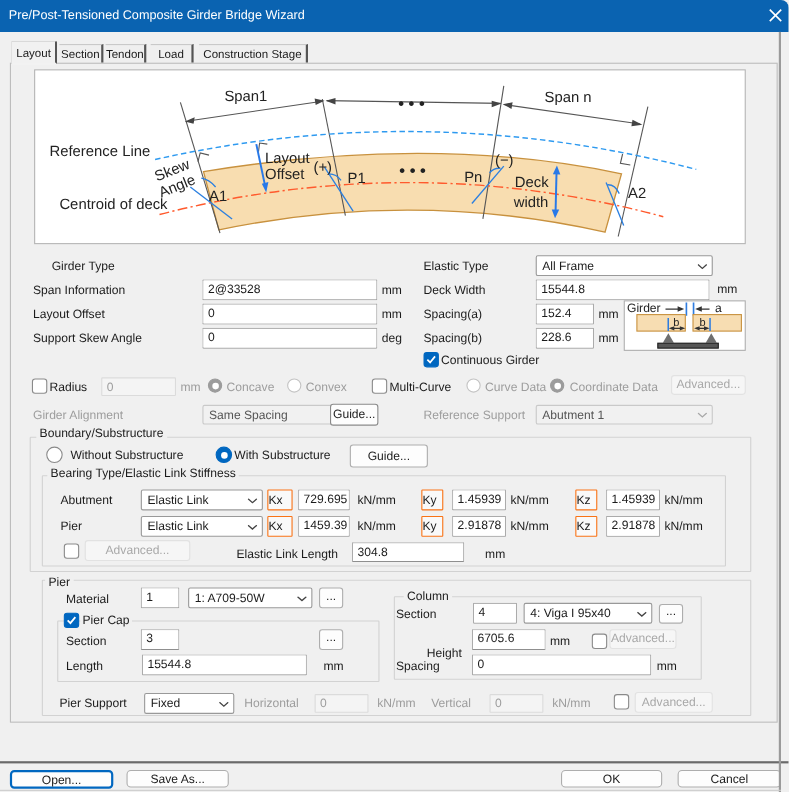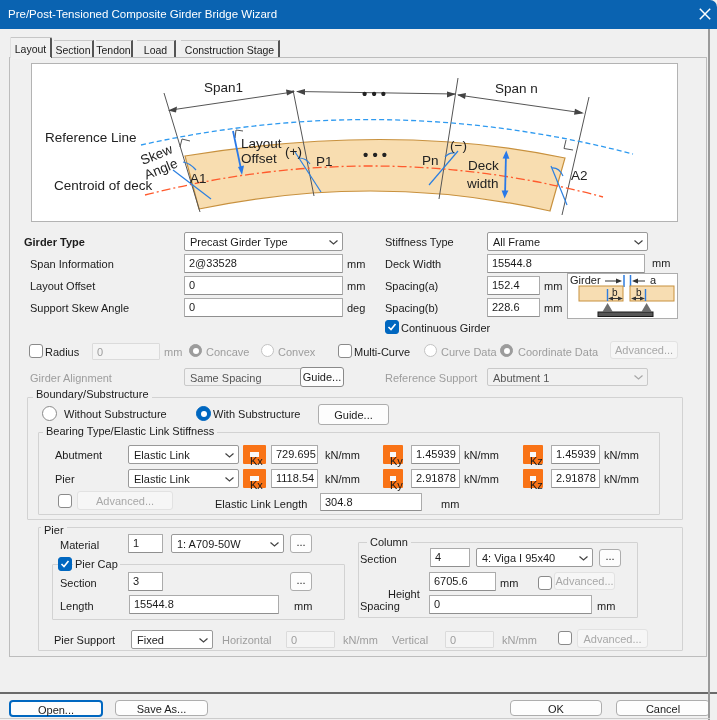--- a/index.html
+++ b/index.html
@@ -11,21 +11,21 @@
   .gray { color:#9d9d9d; }
   .inp { position:absolute; background:#fff; border:1px solid #ababab; border-bottom-color:#8f8f8f; border-radius:1px; font-size:11px; padding:2px 4px 0 4px; white-space:nowrap; overflow:hidden; }
   .inp.dis { background:#f4f4f4; border-color:#dbdbdb; color:#9d9d9d; }
   .combo { position:absolute; background:#fff; border:1px solid #999; border-radius:2px; font-size:11px; padding:3px 16px 0 5px; white-space:nowrap; overflow:hidden; }
   .combo.dis { background:#f1f1f1; border-color:#c9c9c9; color:#555; }
   .combo svg { position:absolute; right:4px; top:50%; margin-top:-2px; }
   .btn { position:absolute; background:#fdfdfd; border:1px solid #adadad; border-radius:3px; font-size:11px; text-align:center; }
   .btn.dis { background:#f6f6f6; border-color:#e2e2e2; color:#a8a8a8; }
   .grp { position:absolute; border:1px solid #d2d2d2; border-radius:1px; }
   .leg { position:absolute; background:#f0f0f0; padding:0 3px; font-size:11px; line-height:13px; white-space:nowrap; }
-  .kbox { position:absolute; background:#f9f9f9; border:7px solid #f97316; border-radius:1px; font-size:11px; padding-top:3px; }
+  .kbox { position:absolute; background:#f9f9f9; border:1px solid #f97316; border-radius:1px; font-size:11px; padding-top:3px; }
   .cb { position:absolute; width:14px; height:14px; background:#fff; border:1px solid #8a8a8a; border-radius:3px; }
   .cb.on { background:#0067c0; border-color:#0067c0; }
   .rd { position:absolute; width:13px; height:13px; background:#fff; border:1px solid #8a8a8a; border-radius:50%; }
   .rd.on { background:#0067c0; border-color:#0067c0; }
   .rd.dison { background:#9c9c9c; border-color:#9c9c9c; }
   .rd.dis { border-color:#c3c3c3; }
   .rd i { position:absolute; left:50%; top:50%; width:6px; height:6px; margin:-3px 0 0 -3px; background:#fff; border-radius:50%; }
 </style>
 </head>
 <body>
@@ -110,25 +110,22 @@
       <text x="241" y="163">Offset</text>
       <text x="468" y="170">Deck</text>
       <text x="467" y="188">width</text>
     </g>
     <g font-size="13.5" fill="#222" transform="rotate(-22 161 162)">
       <text x="143" y="158">Skew</text>
       <text x="141" y="173">Angle</text>
     </g>
   </svg>
 
-  <div class="lbl" style="left:24px;top:236px;font-weight:bold;">Girder Type</div>
-  <div class="combo" style="left:184px;top:232px;width:159px;height:19px;">Precast Girder Type<svg width="9" height="5" viewBox="0 0 9 5">
-          <path d="M0.5 0.5 L4.5 4 L8.5 0.5" fill="none" stroke="#444" stroke-width="1.2"></path>
-        </svg></div>
-  <div class="lbl" style="left:385px;top:236px;">Stiffness Type</div>
+  <div class="lbl" style="left:47px;top:236px;">Girder Type</div>
+  <div class="lbl" style="left:385px;top:236px;">Elastic Type</div>
   <div class="combo" style="left:487px;top:232px;width:161px;height:19px;">All Frame<svg width="9" height="5" viewBox="0 0 9 5">
           <path d="M0.5 0.5 L4.5 4 L8.5 0.5" fill="none" stroke="#444" stroke-width="1.2"></path>
         </svg></div>
 
   <div class="lbl" style="left:30px;top:258px;">Span Information</div>
   <div class="inp" style="left:184px;top:254px;width:159px;height:19px;">2@33528</div>
   <div class="lbl" style="left:347px;top:258px;">mm</div>
   <div class="lbl" style="left:385px;top:258px;">Deck Width</div>
   <div class="inp" style="left:487px;top:254px;width:158px;height:19px;">15544.8</div>
   <div class="lbl" style="left:652px;top:257px;">mm</div>
@@ -234,21 +231,21 @@
   <div class="lbl" style="left:464px;top:449px;">kN/mm</div>
   <div class="kbox" style="left:523px;top:445px;width:20px;height:19px;">Kz</div>
   <div class="inp" style="left:551px;top:445px;width:49px;height:19px;">1.45939</div>
   <div class="lbl" style="left:604px;top:449px;">kN/mm</div>
 
   <div class="lbl" style="left:55px;top:473px;">Pier</div>
   <div class="combo" style="left:128px;top:469px;width:111px;height:19px;">Elastic Link<svg width="9" height="5" viewBox="0 0 9 5">
           <path d="M0.5 0.5 L4.5 4 L8.5 0.5" fill="none" stroke="#444" stroke-width="1.2"></path>
         </svg></div>
   <div class="kbox" style="left:243px;top:469px;width:23px;height:19px;">Kx</div>
-  <div class="inp" style="left:271px;top:469px;width:47px;height:19px;">1118.54</div>
+  <div class="inp" style="left:271px;top:469px;width:47px;height:19px;">1459.39</div>
   <div class="lbl" style="left:325px;top:473px;">kN/mm</div>
   <div class="kbox" style="left:383px;top:469px;width:20px;height:19px;">Ky</div>
   <div class="inp" style="left:411px;top:469px;width:49px;height:19px;">2.91878</div>
   <div class="lbl" style="left:464px;top:473px;">kN/mm</div>
   <div class="kbox" style="left:523px;top:469px;width:20px;height:19px;">Kz</div>
   <div class="inp" style="left:551px;top:469px;width:49px;height:19px;">2.91878</div>
   <div class="lbl" style="left:604px;top:473px;">kN/mm</div>
 
   <div class="cb" style="left:58px;top:494px;"></div>
   <div class="btn dis" style="left:77px;top:491px;width:96px;height:19px;padding-top:3px;">Advanced...</div>

